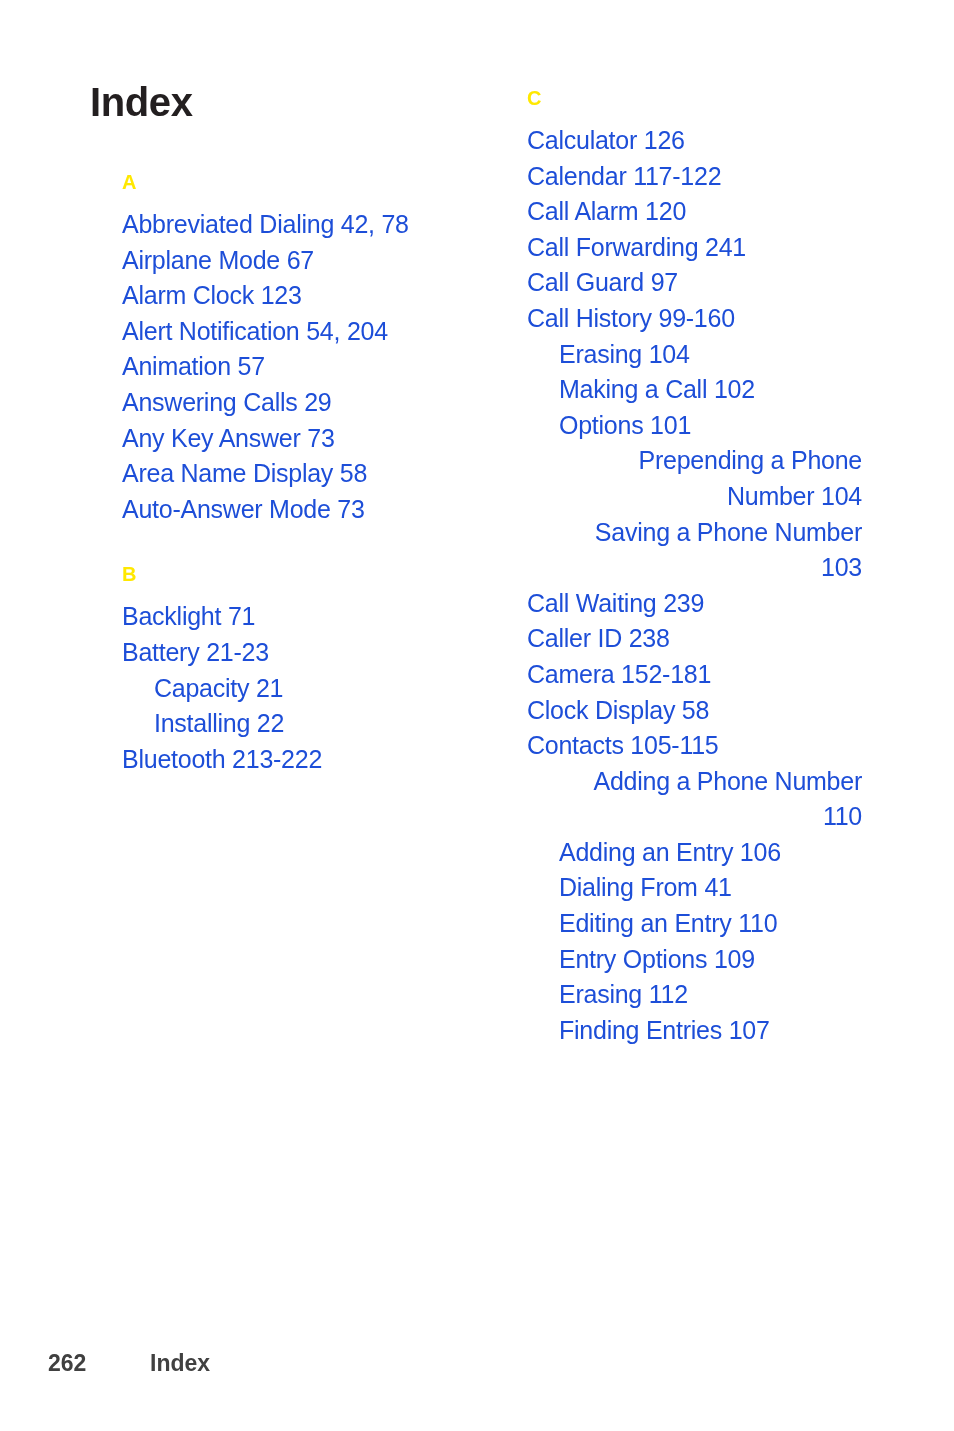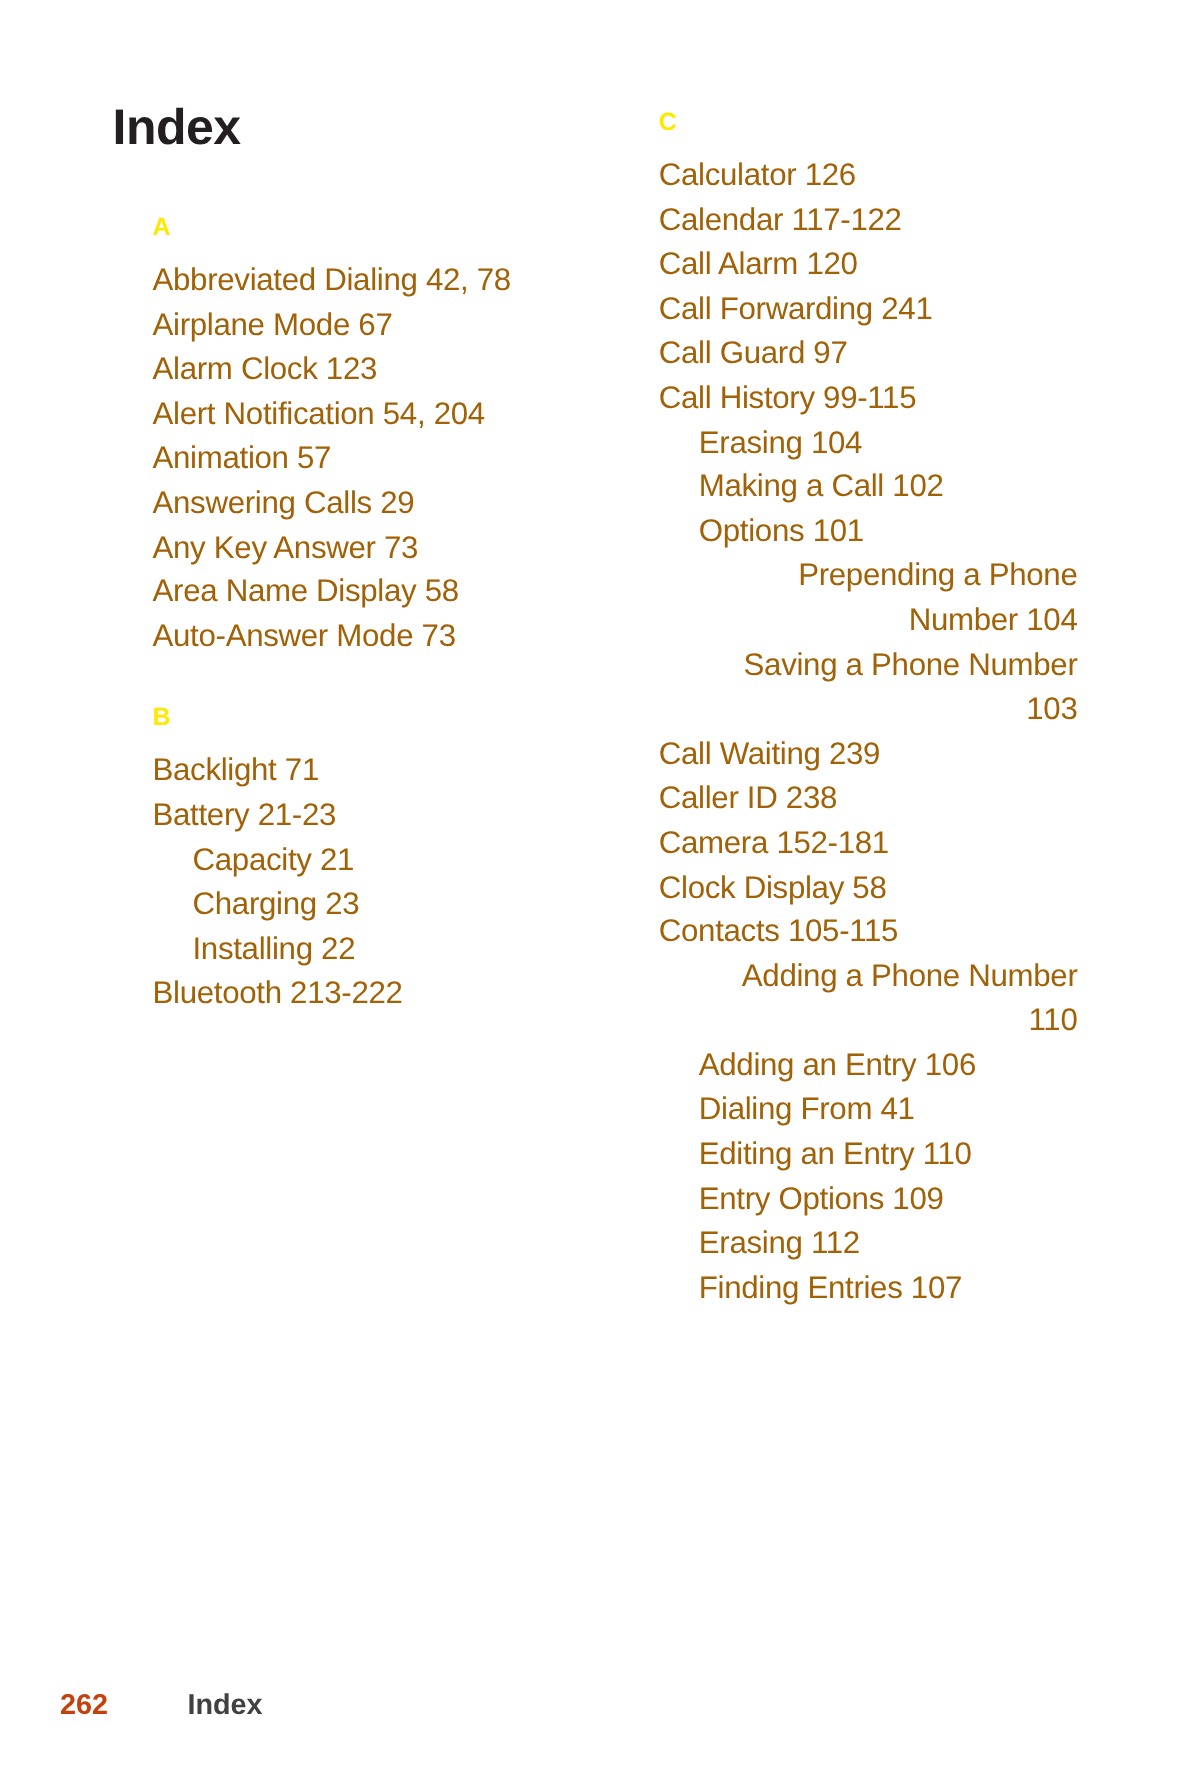--- a/index.html
+++ b/index.html
@@ -54,21 +54,21 @@
     margin-bottom: 15px;
   }
   .section + .section {
     margin-top: 37px;
   }
 
   
   .entry {
     font-size: 25px;
     font-weight: 300;
-    color: #a16207;
+    color: #1d4ed8;
     line-height: 35.6px;
     letter-spacing: -0.25px;
     padding-left: 0;
     text-indent: 0;
   }
   .entry.sub {
     padding-left: 32px;
     text-indent: 0;
   }
   
@@ -82,21 +82,21 @@
   .footer {
     position: absolute;
     left: 48px;
     top: 1350px;
     display: flex;
     align-items: baseline;
   }
   .footer-page-number {
     font-size: 23px;
     font-weight: bold;
-    color: #c2410c;
+    color: #404040;
     width: 102px;
   }
   .footer-label {
     font-size: 23px;
     font-weight: bold;
     color: #414141;
   }
 </style>
 </head>
 <body>
@@ -116,34 +116,33 @@
         <div class="entry">Answering Calls 29</div>
         <div class="entry">Any Key Answer 73</div>
         <div class="entry">Area Name Display 58</div>
         <div class="entry">Auto-Answer Mode 73</div>
       </div>
       <div class="section">
         <div class="section-letter">B</div>
         <div class="entry">Backlight 71</div>
         <div class="entry">Battery 21-23</div>
         <div class="entry sub">Capacity 21</div>
-        <div class="entry sub">Charging 23</div>
         <div class="entry sub">Installing 22</div>
         <div class="entry">Bluetooth 213-222</div>
       </div>
     </div>
   <div class="col col-right">
       <div class="section">
         <div class="section-letter">C</div>
         <div class="entry">Calculator 126</div>
         <div class="entry">Calendar 117-122</div>
         <div class="entry">Call Alarm 120</div>
         <div class="entry">Call Forwarding 241</div>
         <div class="entry">Call Guard 97</div>
-        <div class="entry">Call History 99-115</div>
+        <div class="entry">Call History 99-160</div>
         <div class="entry sub">Erasing 104</div>
         <div class="entry sub">Making a Call 102</div>
         <div class="entry sub">Options 101</div>
         <div class="entry wrap">Prepending a Phone Number 104</div>
         <div class="entry wrap">Saving a Phone Number 103</div>
         <div class="entry">Call Waiting 239</div>
         <div class="entry">Caller ID 238</div>
         <div class="entry">Camera 152-181</div>
         <div class="entry">Clock Display 58</div>
         <div class="entry">Contacts 105-115</div>

